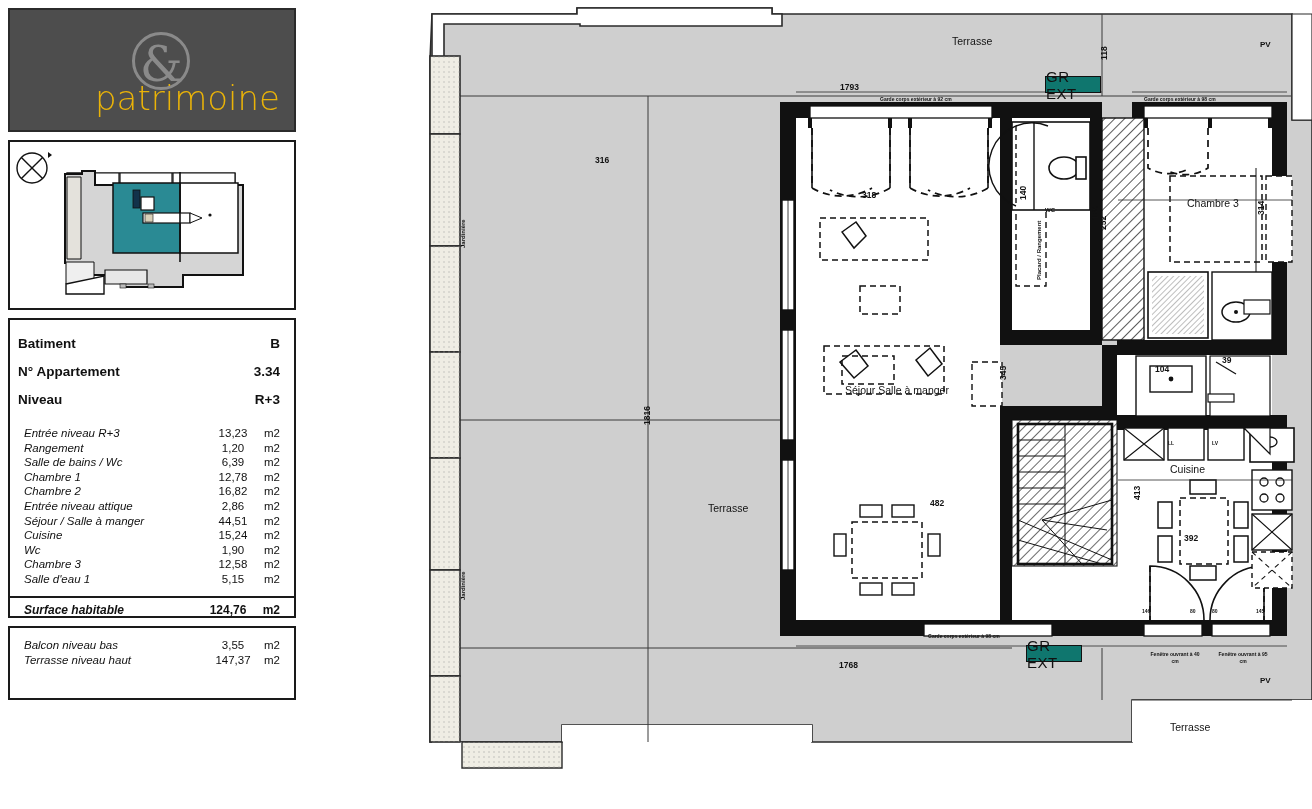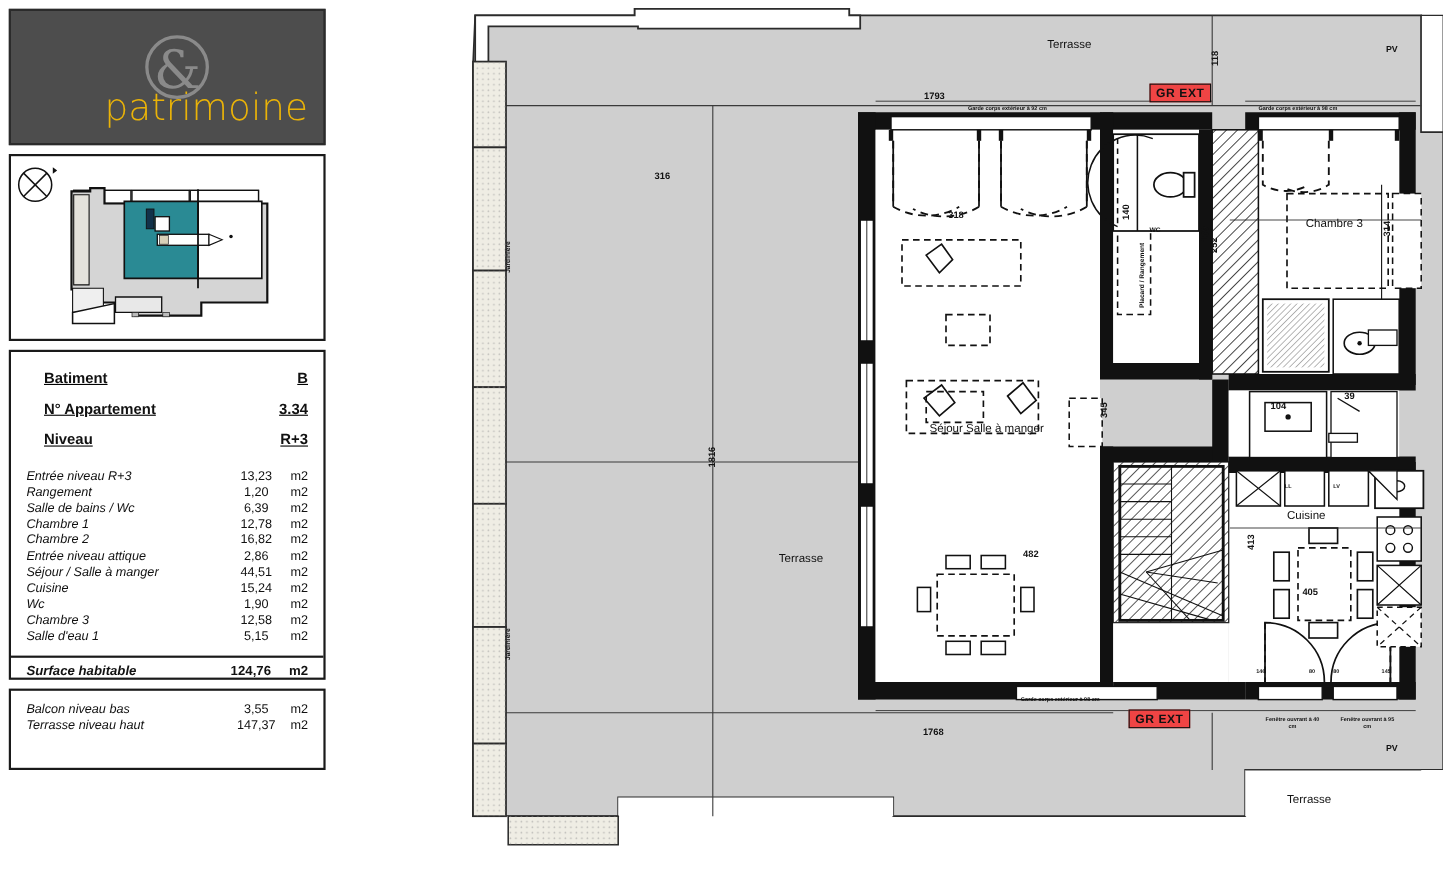--- a/index.html
+++ b/index.html
@@ -47,21 +47,21 @@
     font-size: 34px; color: #eab308; font-weight: 300;
     font-family: "DejaVu Sans", sans-serif; letter-spacing: 0px;
   }
 
   
   #keyplan-panel { left: 0; top: 132px; width: 288px; height: 170px; }
   #keyplan-svg { position: absolute; left: 0; top: 0; }
 
   
   #info-panel { left: 0; top: 310px; width: 288px; height: 300px; padding: 0; }
-  .info-head-rows { padding: 10px 14px 6px 30px; text-decoration: underline; }
+  .info-head-rows { padding: 10px 14px 6px 8px; }
   .info-head-row {
     display: flex; justify-content: space-between;
     font-size: 13.5px; font-weight: bold; color: #111;
     padding: 6px 0 7px 0;
   }
   .areas { padding: 6px 14px 4px 14px; }
   .area-row {
     display: flex; align-items: baseline;
     font-size: 11.5px; color: #111; line-height: 14.6px;
   }
@@ -100,22 +100,22 @@
     white-space: nowrap;
   }
   .lbl-room   { font-size: 10.5px; }
   .lbl-terr   { font-size: 10.5px; }
   .lbl-dim    { font-size: 8.5px; font-weight: bold; }
   .lbl-tiny   { font-size: 6px; font-weight: bold; }
   .lbl-micro  { font-size: 5px; font-weight: bold; }
   .vert  { transform: rotate(-90deg); transform-origin: left top; }
 
   .gr-ext {
-    position: absolute; border: 1.6px solid #111; background: #ef4444;
-    font-size: 11px; font-weight: bold; color: #111;
+    position: absolute; border: 1.6px solid #111; background: #0f766e;
+    font-size: 15px; font-weight: normal; color: #111;
     display: flex; align-items: center; justify-content: center;
     letter-spacing: .5px;
   }
   .pv-mark { position: absolute; font-size: 8px; font-weight: bold; color: #111; }
 </style>
 </head>
 <body>
 
 <div id="page">
 
@@ -560,21 +560,21 @@
     <div class="plan-label lbl-dim vert" style="left:944px; top:215px;">314</div>
     <div class="plan-label lbl-dim vert" style="left:787px; top:60px;">118</div>
     <div class="plan-label lbl-dim vert" style="left:786px; top:230px;">252</div>
     <div class="plan-label lbl-dim vert" style="left:820px; top:500px;">413</div>
     <div class="plan-label lbl-dim vert" style="left:686px; top:380px;">345</div>
     <div class="plan-label lbl-dim" style="left:618px; top:498px;text-align:center;">482</div>
     <div class="plan-label lbl-dim vert" style="left:778px; top:220px;">139</div>
     <div class="plan-label lbl-dim vert" style="left:706px; top:200px;">140</div>
     <div class="plan-label lbl-dim" style="left:910px; top:355px;">39</div>
     <div class="plan-label lbl-dim" style="left:843px; top:364px;">104</div>
-    <div class="plan-label lbl-dim" style="left:872px; top:533px;">405</div>
+    <div class="plan-label lbl-dim" style="left:872px; top:533px;">392</div>
     <div class="plan-label lbl-micro" style="left:830px; top:608px;">146</div>
     <div class="plan-label lbl-micro" style="left:878px; top:608px;">80</div>
     <div class="plan-label lbl-micro" style="left:900px; top:608px;">80</div>
     <div class="plan-label lbl-micro" style="left:944px; top:608px;">145</div>
   </div>
 
   <svg style="position:absolute; right:10px; bottom:10px;" width="60" height="60" viewBox="0 0 60 60">
     <path d="M30 4 C33 22 38 27 56 30 C38 33 33 38 30 56 C27 38 22 33 4 30 C22 27 27 22 30 4 Z" fill="#ffffff" opacity=".95"></path>
   </svg>
 </div>

